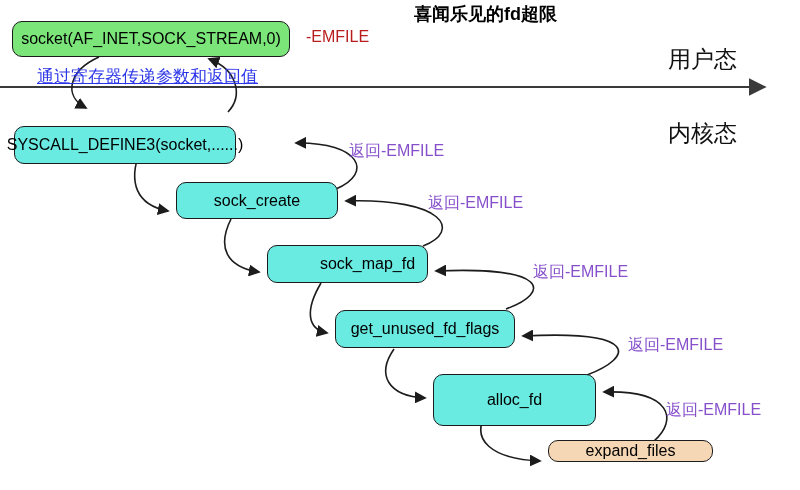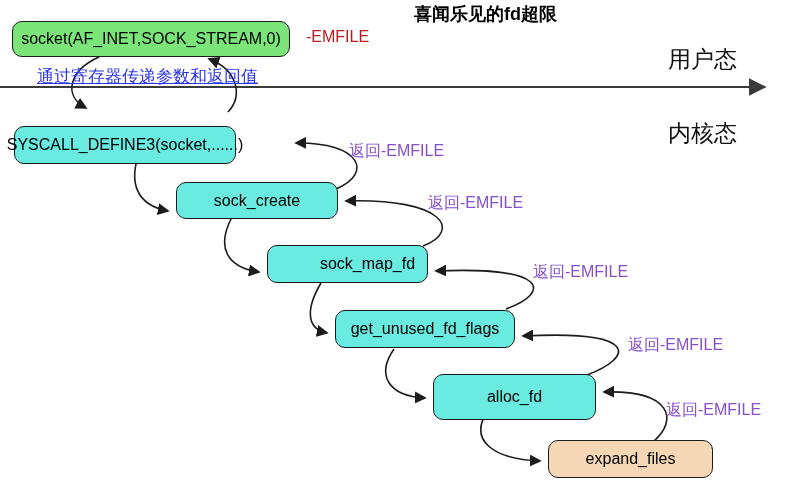--- a/index.html
+++ b/index.html
@@ -11,22 +11,22 @@
   .node{
     position:absolute;display:flex;align-items:center;justify-content:center;
     border:1.6px solid #1c1c1c;border-radius:10px;
     font-size:16px;color:#000;box-sizing:border-box;white-space:nowrap;
   }
   .n-socket{left:12px;top:21px;width:278px;height:36px;}
   .n-syscall{left:14px;top:126px;width:222px;height:38px;}
   .n-sock-create{left:176px;top:182px;width:162px;height:37px;}
   .n-sock-map-fd{left:267px;top:245px;width:161px;height:38px;}
   .n-get-unused{left:335px;top:310px;width:180px;height:38px;}
-  .n-alloc-fd{left:433px;top:374px;width:163px;height:46px;}
-  .n-expand-files{left:548px;top:440px;width:165px;height:38px;}
+  .n-alloc-fd{left:433px;top:374px;width:163px;height:52px;}
+  .n-expand-files{left:548px;top:440px;width:165px;height:22px;}
   .txt{position:absolute;white-space:nowrap;}
   .title{left:414px;top:2px;font-size:18px;font-weight:600;color:#000000;}
   .mode{font-size:23px;font-weight:500;color:#111;}
   .user-mode{left:668px;top:44px;}
   .kernel-mode{left:668px;top:118px;}
   .purple{font-size:16px;font-weight:500;}
   .emfile-top{left:306px;top:28px;}
   .ret-1{left:349px;top:141px;}
   .ret-2{left:428px;top:193px;}
   .ret-3{left:533px;top:262px;}

